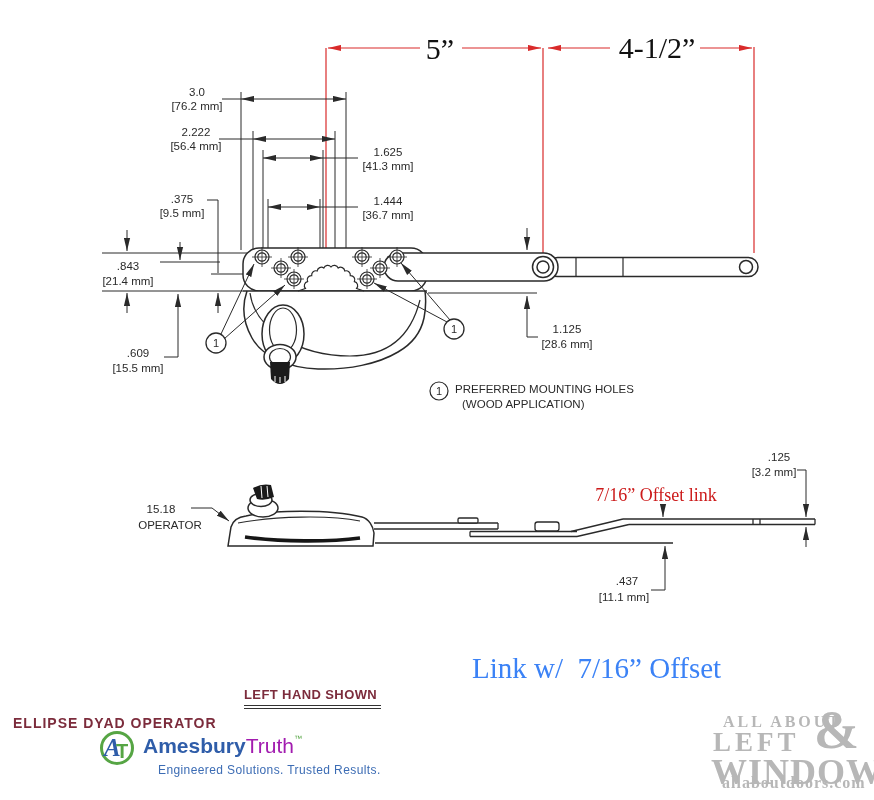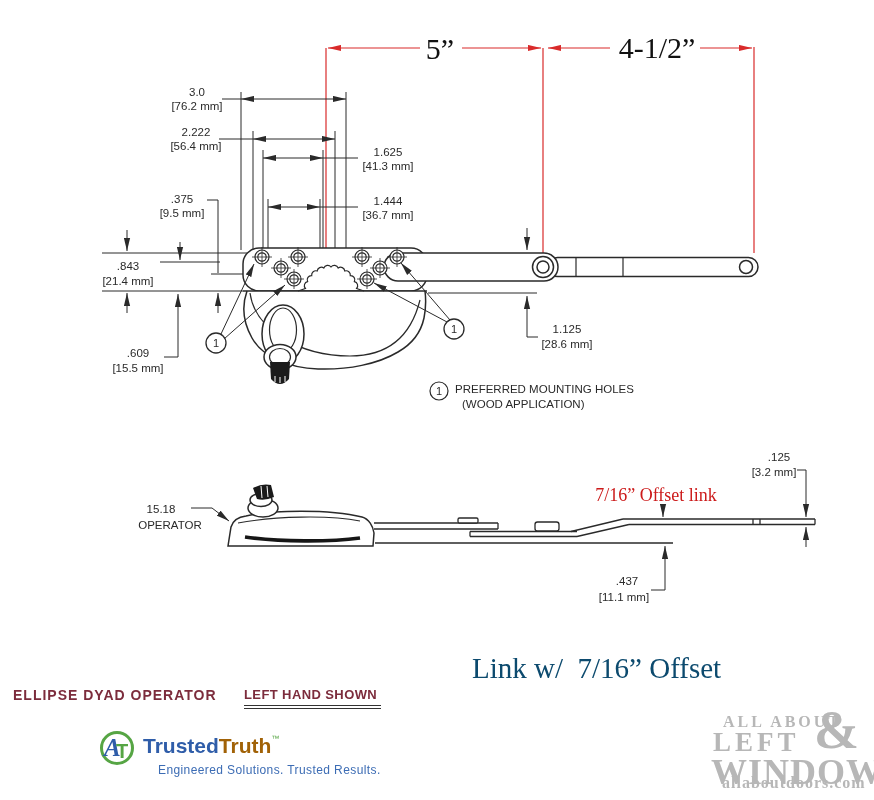--- a/index.html
+++ b/index.html
@@ -4,34 +4,34 @@
 <style>
   html,body{margin:0;padding:0;background:#fff;}
   #stage{position:relative;width:874px;height:800px;background:#ffffff;overflow:hidden;
          font-family:"Liberation Sans",sans-serif;}
   svg text{font-family:"Liberation Sans",sans-serif;}
   svg text.dim{font-size:11.5px;fill:#2a2a2a;}
   svg text.big{font-family:"Liberation Serif",serif;font-size:30px;fill:#111;}
   svg text.marker1{font-size:11px;fill:#2a2a2a;}
   svg text.redlbl{font-family:"Liberation Serif",serif;font-size:18px;fill:#cc1a1a;}
   .caption{position:absolute;left:472px;top:652px;font-family:"Liberation Serif",serif;
-           font-size:29px;color:#0c4a6e;white-space:pre;}
-  .prod-title{position:absolute;left:13px;top:687px;font-size:14px;font-weight:bold;
+           font-size:29px;color:#3b82f6;white-space:pre;}
+  .prod-title{position:absolute;left:13px;top:715px;font-size:14px;font-weight:bold;
               letter-spacing:1px;color:#7c2c3c;}
   .hand-label{position:absolute;left:244px;top:687px;font-size:13px;font-weight:bold;
               letter-spacing:.4px;color:#7c2c3c;border-bottom:4px double #333;padding:0 4px 3px 0;}
   .logo{position:absolute;left:100px;top:729px;width:260px;height:50px;}
   .logo-mark{position:absolute;left:0;top:2px;width:34px;height:34px;border:3px solid #56a544;
              border-radius:50%;box-sizing:border-box;}
   .logo-a{position:absolute;left:1px;top:0px;font-family:"Liberation Serif",serif;
           font-style:italic;font-weight:bold;font-size:25px;color:#2f5da9;}
   .logo-t{position:absolute;left:13px;top:6px;font-weight:bold;font-size:20px;color:#56a544;}
   .logo-text{position:absolute;left:43px;top:5px;font-size:21px;white-space:nowrap;}
   .logo-text .b1{color:#2f5da9;font-weight:bold;}
-  .logo-text .b2{color:#a16207;font-weight:bold;margin-top:12px;}
+  .logo-text .b2{color:#a21caf;font-weight:normal;margin-top:12px;}
   .logo-text .tm{font-size:8px;color:#56a544;vertical-align:top;}
   .logo-tagline{position:absolute;left:58px;top:34px;font-size:12px;color:#3c6cb4;
                 letter-spacing:.4px;white-space:nowrap;}
   .watermark{position:absolute;left:690px;top:703px;width:180px;height:95px;
              font-family:"Liberation Serif",serif;color:#b7b7b7;text-align:center;}
   .wm1{position:absolute;left:33px;top:10px;font-size:16px;font-weight:bold;letter-spacing:3px;}
   .wm2{position:absolute;left:23px;top:24px;font-size:27px;font-weight:bold;letter-spacing:4px;}
   .wm-amp{position:absolute;left:124px;top:-4px;font-size:54px;font-weight:bold;}
   .wm3{position:absolute;left:21px;top:48px;font-size:36px;font-weight:bold;letter-spacing:1px;}
   .wm4{position:absolute;left:32px;top:71px;font-size:16px;font-weight:bold;letter-spacing:1px;}
@@ -308,21 +308,21 @@
 
 <div class="prod-title">ELLIPSE DYAD OPERATOR</div>
 <div class="hand-label">LEFT HAND SHOWN</div>
 
 
 <div class="logo">
   <div class="logo-mark">
     <span class="logo-a">A</span>
     <span class="logo-t">T</span>
   </div>
-  <div class="logo-text"><span class="b1">Trusted</span><span class="b2">Truth</span><span class="tm">™</span></div>
+  <div class="logo-text"><span class="b1">Amesbury</span><span class="b2">Truth</span><span class="tm">™</span></div>
   <div class="logo-tagline">Engineered Solutions. Trusted Results.</div>
 </div>
 
 
 <div class="watermark">
   <div class="wm1">ALL ABOUT</div>
   <div class="wm2">LEFT</div>
   <div class="wm-amp">&amp;</div>
   <div class="wm3">WINDOWS</div>
   <div class="wm4">allaboutdoors.com</div>

